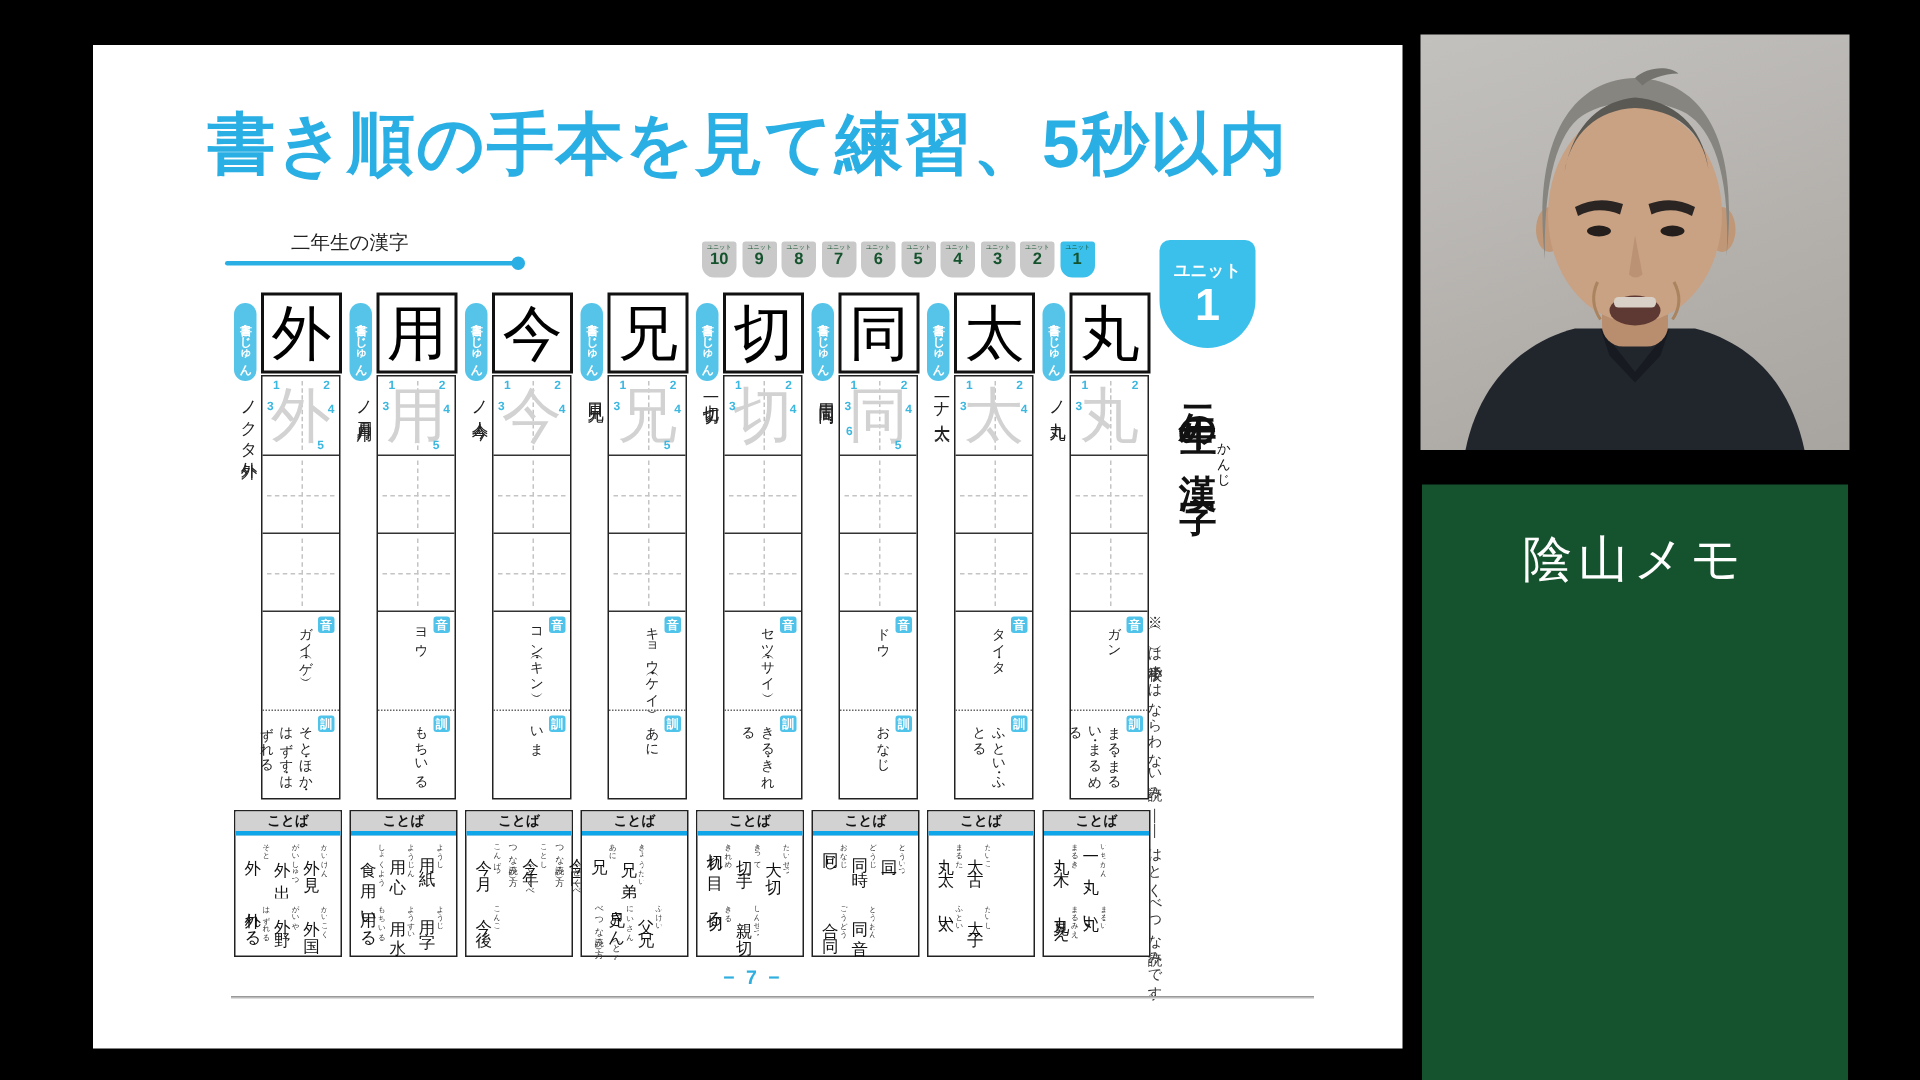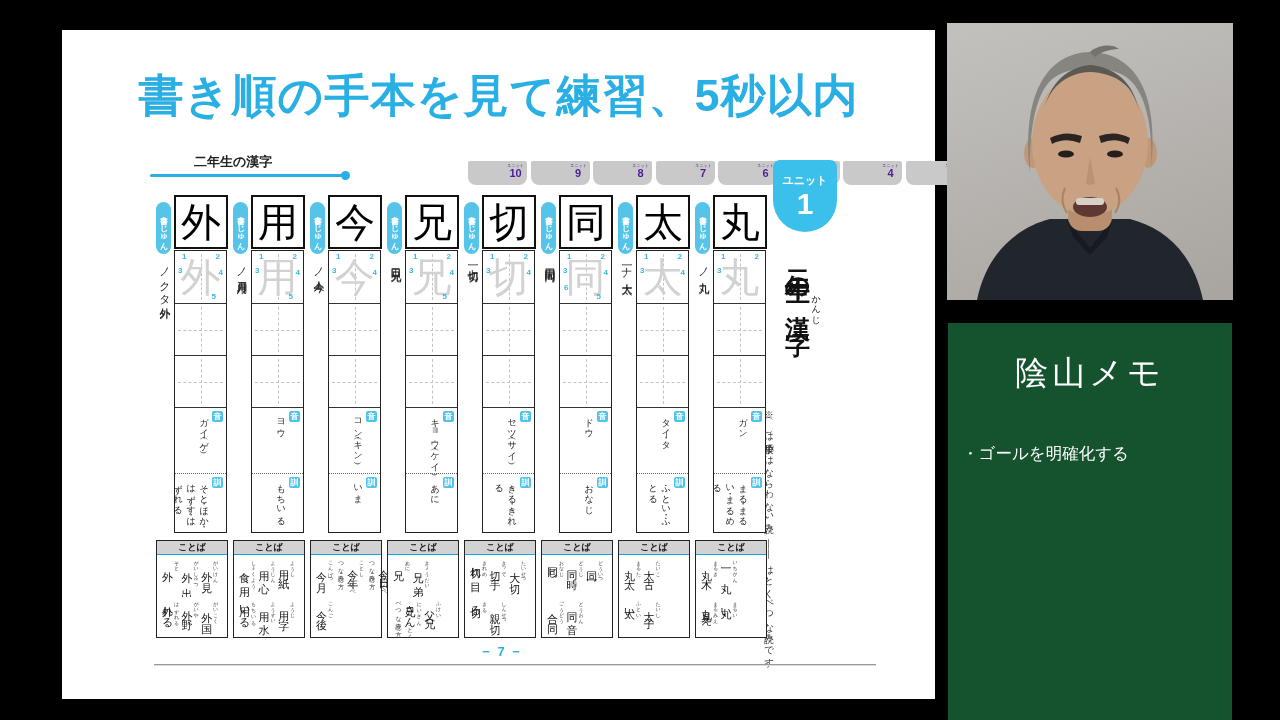--- a/index.html
+++ b/index.html
@@ -6,26 +6,26 @@
   body {
     width:1280px; height:720px; position:relative; overflow:hidden;
     background:#000; font-family:"Liberation Sans", sans-serif;
   }
   
   .slide { position:absolute; left:62px; top:30px; width:873px; height:669px; background:#fff; }
   .main-title {
     position:absolute; top:36px; left:0; width:100%; text-align:center;
     font-size:45px; font-weight:bold; color:#29AFE3; letter-spacing:1px; white-space:nowrap;
   }
-  .section-label { position:absolute; top:123px; left:132px; font-size:13px; font-weight:bold; color:#222; }
+  .section-label { position:absolute; top:123px; left:132px; font-size:13px; font-weight:normal; color:#222; }
   .section-underline { position:absolute; top:144px; left:88px; width:196px; height:3px; background:#29AFE3; border-radius:2px; }
   .section-underline::after { content:""; position:absolute; right:-4px; top:-3px; width:9px; height:9px; border-radius:50%; background:#29AFE3; }
 
   .badges-row { position:absolute; top:131px; left:406px; display:flex; gap:3.5px; }
-  .ubadge { width:23px; height:24px; background:#c9c9c9; border-radius:2px 2px 8px 8px; color:#4c1d95; text-align:center; overflow:hidden;padding-left:36px; }
+  .ubadge { width:23px; height:24px; background:#c9c9c9; border-radius:2px 2px 8px 8px; color:#14532d; text-align:center; overflow:hidden; }
   .ubadge.active { background:#3BBFEB; }
   .ub-label { font-size:5px; line-height:6px; margin-top:1px; transform:scale(.8); }
   .ub-num { font-size:11px; font-weight:bold; line-height:11px; }
 
   .big-badge { position:absolute; top:130px; left:711px; width:64px; height:72px; background:#3BBFEB; border-radius:7px 7px 32px 32px; color:#fff; text-align:center; }
   .bb-label { font-size:11px; font-weight:bold; margin-top:13px; }
   .bb-num { font-size:30px; font-weight:bold; line-height:32px; }
 
   .vertical-title { position:absolute; top:222px; left:720px; height:180px; writing-mode:vertical-rl; font-size:25px; font-weight:bold; color:#111; letter-spacing:3px; }
   .vertical-title rt { font-size:9px; letter-spacing:0; font-weight:normal; }
@@ -50,21 +50,21 @@
   .pbox { height:52px; border-bottom:1px solid #333; }
   .pbox::before, .traced::before { content:""; position:absolute; left:50%; top:3px; bottom:3px; border-left:1px dashed #c4c4c4; }
   .pbox::after { content:""; position:absolute; top:50%; left:3px; right:3px; border-top:1px dashed #c4c4c4; }
   .on-cell { height:66px; border-bottom:1px dotted #666; }
   .kun-cell { height:57px; }
   .rbadge { position:absolute; top:3px; right:3px; width:11px; height:11px; background:#4FC3EA; color:#fff;
             font-size:8px; line-height:11px; text-align:center; border-radius:2px; font-weight:bold; }
   .reading { position:absolute; top:4px; right:16px; writing-mode:vertical-rl; font-size:9px; color:#222; height:58px; letter-spacing:0.5px; }
   .kun-cell .reading { height:50px; }
   .words-box { position:absolute; left:1px; top:345px; width:72px; height:98px; border:1.5px solid #222; box-sizing:border-box; background:#fff; }
-  .words-header { height:13px; background:#d2d2d2; border-bottom:1px solid #0ea5e9; font-size:9px; font-weight:bold; text-align:center; line-height:13px; color:#111; }
+  .words-header { height:13px; background:#d2d2d2; border-bottom:3px solid #0ea5e9; font-size:9px; font-weight:bold; text-align:center; line-height:13px; color:#111; }
   .words-body { padding:2px 2px 0 2px; }
   .words-row { writing-mode:vertical-rl; height:40px; margin-bottom:1px; overflow:hidden; }
   .word { display:block; font-size:11px; font-family:"Liberation Serif", serif; color:#111; line-height:1.05; margin-left:2px; }
   .word rt { font-size:5px; color:#333; }
   .wnote { font-size:6px; color:#333; }
 
   .page-num { position:absolute; top:614px; left:360px; width:160px; text-align:center; font-size:13px; color:#2FAFE0; font-weight:bold; letter-spacing:2px; }
   .bottom-line { position:absolute; top:634px; left:92px; width:722px; height:1px; background:#999; border-bottom:1px solid #ddd; }
 
   
@@ -480,15 +480,14 @@
     <path d="M169,165 Q176,178 168,190" stroke="#aa835f" stroke-width="2" fill="none"></path>
 
     <ellipse cx="143" cy="184" rx="17" ry="10" fill="#5e3832"></ellipse>
     <rect x="129" y="175" width="28" height="7" rx="3" fill="#d9d0c7"></rect>
   </svg>
 </div>
 
 <div class="memo-panel">
   <div class="memo-title">陰山メモ</div>
   <div class="memo-lines">
-    <div class="memo-line">・ゴールを明確化する</div>
   </div>
 </div>
 
 </body></html>

